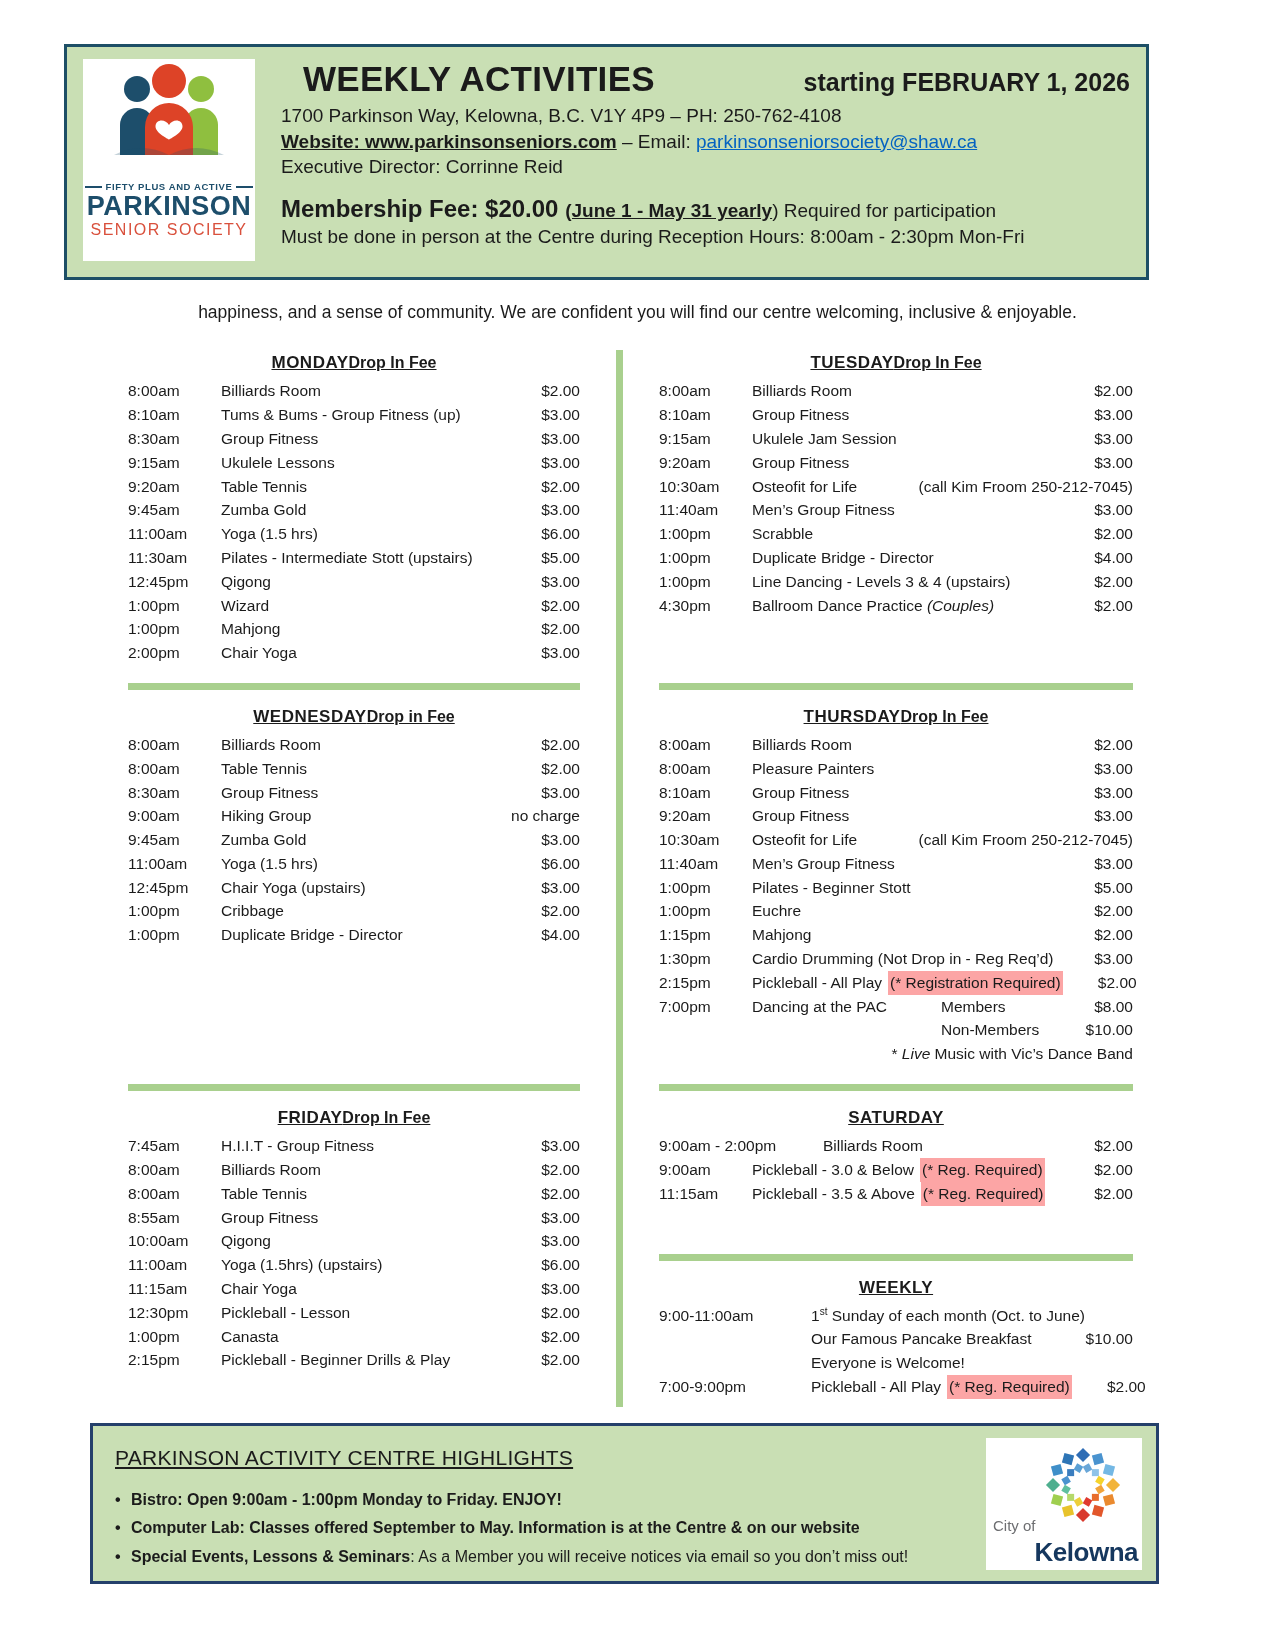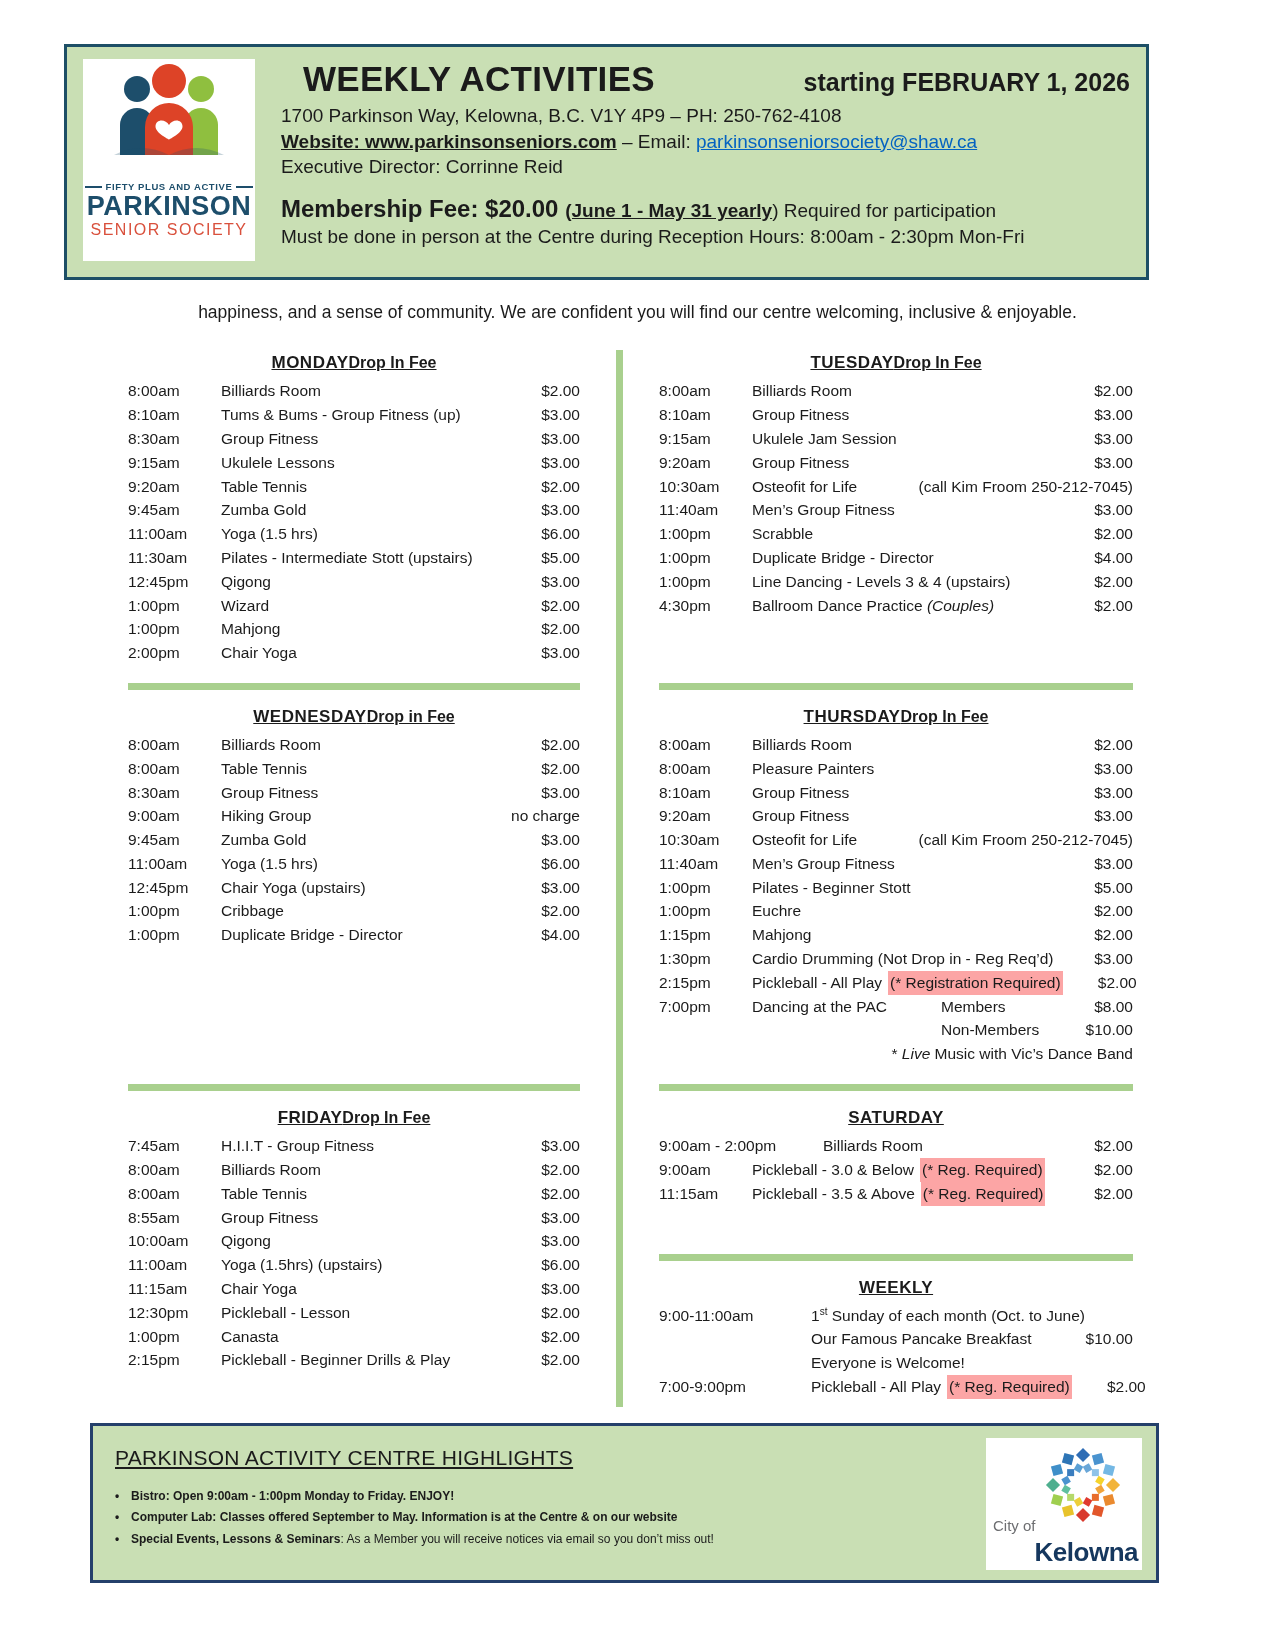--- a/index.html
+++ b/index.html
@@ -59,21 +59,21 @@
   .footnote{text-align:right;font-size:15.5px;line-height:24px;}
   .it{font-style:italic;}
   sup{font-size:10px;vertical-align:super;line-height:0;}
 
   
   .footer-box{margin:16px 116px 0 90px;background:#c9dfb4;border:3px solid #24406b;
               padding:12px 14px 10px 22px;display:flex;box-sizing:border-box;min-height:160px;}
   .f-left{flex:1;}
   .f-title{font-size:21px;font-weight:normal;text-decoration:underline;letter-spacing:.3px;
            margin:8px 0 16px;}
-  .fb{font-size:12px;font-weight:bold;line-height:1.78;}
+  .fb{font-size:16px;font-weight:bold;line-height:1.78;}
   .fb .rest{font-weight:normal;}
   .bullet-dot{display:inline-block;width:16px;}
   .kelowna-box{width:156px;height:132px;background:#fff;margin-left:14px;position:relative;
                flex-shrink:0;align-self:flex-start;}
   .kel-emblem{position:absolute;top:2px;left:52px;}
   .kel-city{position:absolute;left:7px;bottom:36px;color:#6d6e71;font-size:15px;}
   .kel-name{position:absolute;right:4px;bottom:2px;color:#15375e;font-size:26px;font-weight:bold;letter-spacing:-.5px;}
 </style>
 </head>
 <body>

